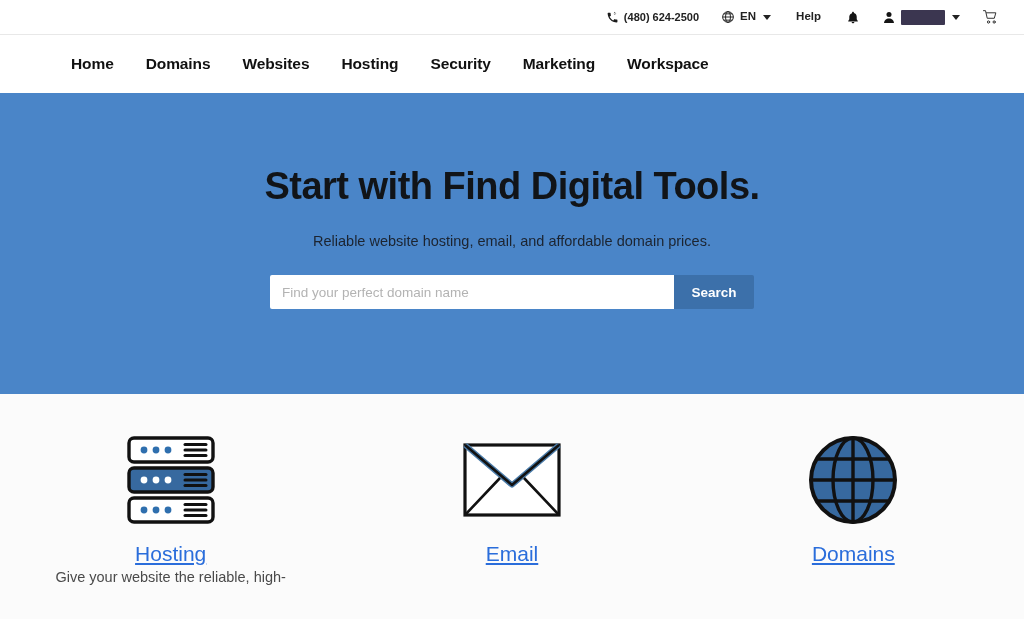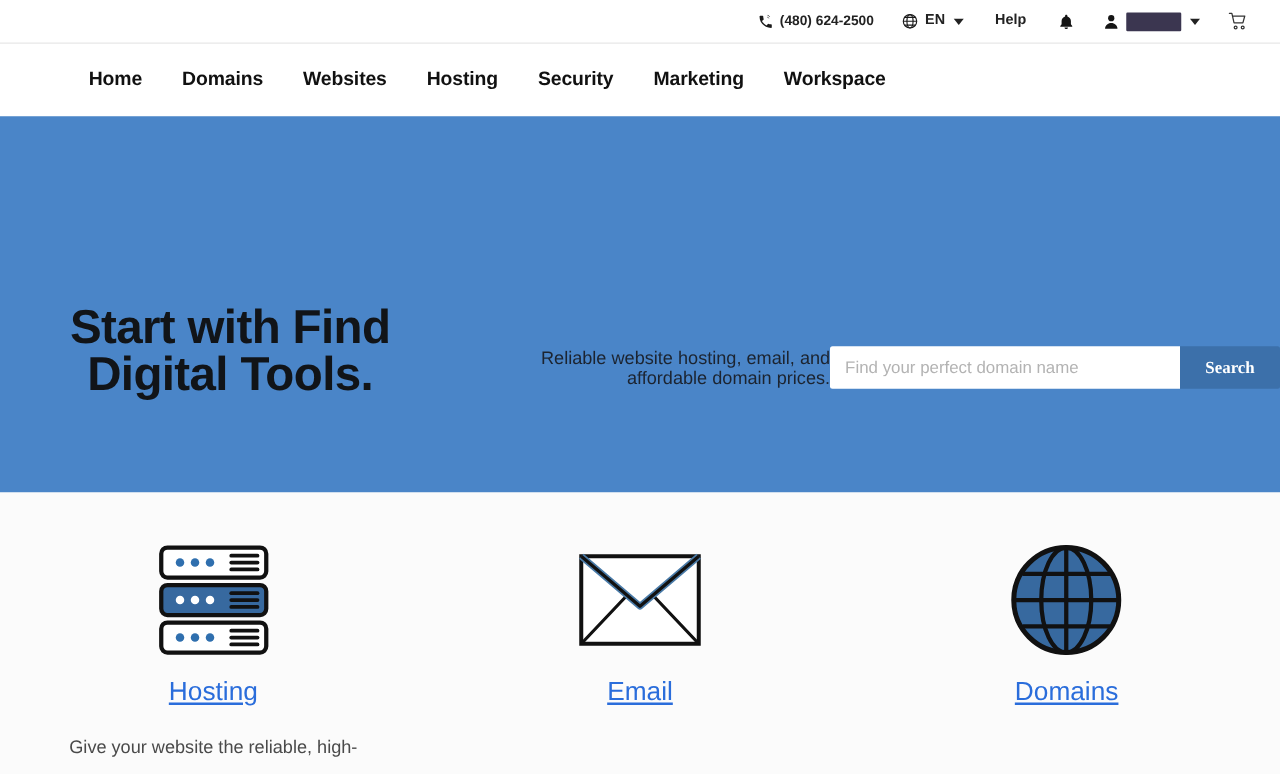--- a/index.html
+++ b/index.html
@@ -88,21 +88,21 @@
     cursor: pointer;
     white-space: nowrap;
     letter-spacing: -0.1px;
   }
 
   
   .hero {
     height: 301px;
     background: #4a85c8;
     display: flex;
-    flex-direction: row;
+    flex-direction: column;
     align-items: center;
     justify-content: flex-start;
     padding-top: 74px;
   }
   .hero-title {
     font-size: 38px;
     font-weight: bold;
     color: #111418;
     letter-spacing: -0.5px;
     text-align: center;
@@ -130,21 +130,21 @@
     font-size: 13.5px;
     color: #333;
     border-radius: 2px 0 0 2px;
   }
   .search-input::placeholder { color: #b3b3b3; }
   .search-btn {
     width: 80px;
     border: none;
     background: #3c70aa;
     color: #ffffff;
-    font-family: Liberation Serif, serif;
+    font-family: Liberation Sans, sans-serif;
     font-size: 13.5px;
     font-weight: bold;
     cursor: pointer;
     border-radius: 0 2px 2px 0;
   }
 
   
   .features {
     background: #fbfbfb;
     height: 225px;
@@ -160,21 +160,21 @@
   .feature-icon { height: 96px; display: flex; align-items: center; justify-content: center; }
   .feature-title {
     margin-top: 14px;
     font-size: 21px;
     color: #2a6ddb;
     text-decoration: underline;
     cursor: pointer;
     line-height: 1.1;
   }
   .feature-desc {
-    margin-top: 24px;
+    margin-top: 3px;
     font-size: 14.5px;
     color: #4a4a4a;
     text-align: center;
     max-width: 270px;
     line-height: 1.35;
   }
 </style>
 </head>
 <body>
 

